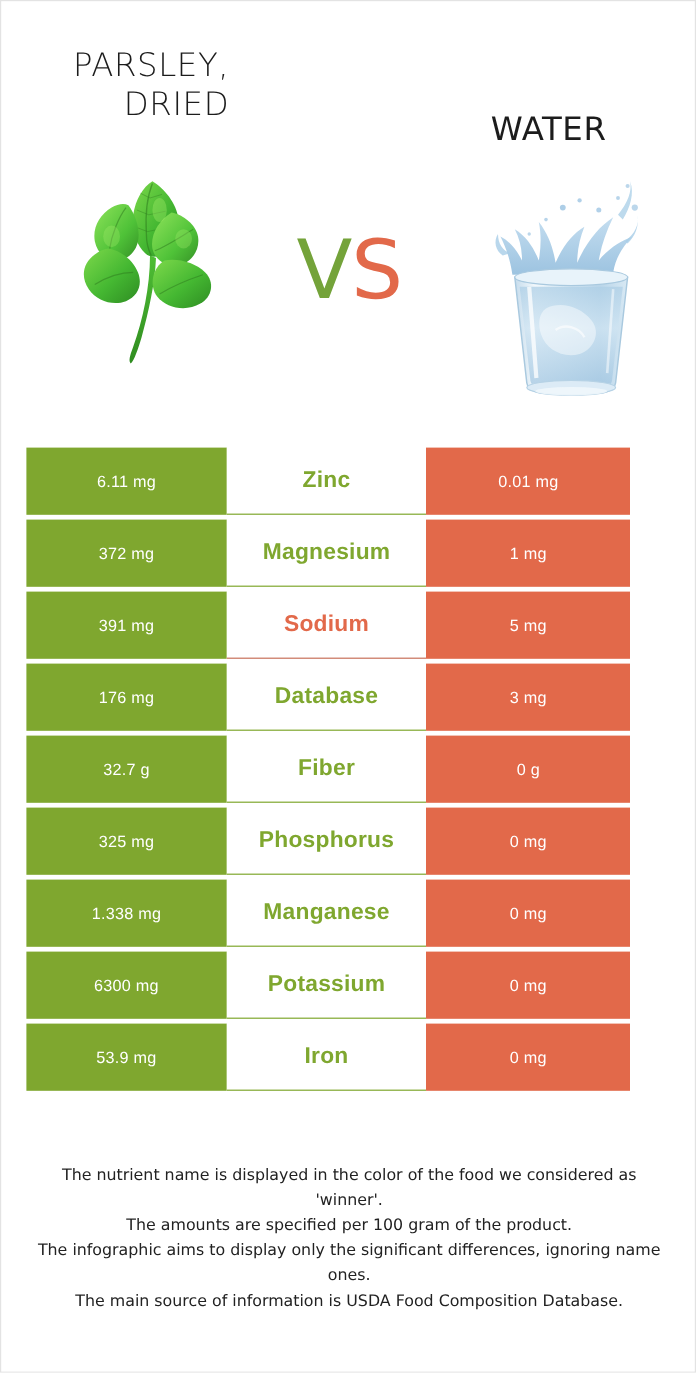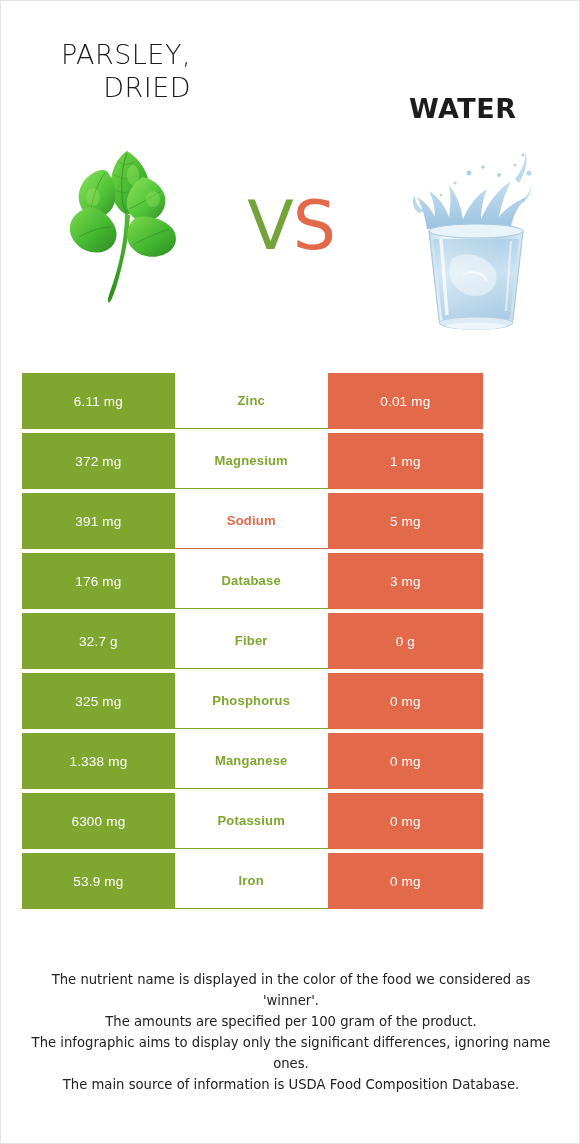--- a/index.html
+++ b/index.html
@@ -43,21 +43,21 @@
     text-transform: uppercase;
   }
   .title-left .tline { display: block; white-space: pre; }
   .title-right {
     position: absolute;
     left: 408px;
     top: 76px;
     font-size: 27px;
     line-height: 33px;
     letter-spacing: 0.5px;
-    font-weight: 700;
+    font-weight: 400;
     color: #1c1c1c;
     font-family: "DejaVu Sans", sans-serif;
     text-transform: uppercase;
     white-space: pre;
   }
 
   
   .hero {
     position: absolute;
     top: 130px;
@@ -96,42 +96,42 @@
 
   
   .table {
     position: absolute;
     left: 21px;
     top: 372px;
     width: 537px;
   }
   .row {
     display: flex;
-    width: 461px;
+    width: 503px;
     height: 56px;
     margin-bottom: 4px;
   }
   .cell-left {
     width: 178px;
     background: #7FA72F;
     color: #ffffff;
     display: flex;
     align-items: center;
     justify-content: center;
     font-size: 13.5px;
     font-weight: 400;
     letter-spacing: 0.2px;
   }
   .cell-mid {
     width: 178px;
     background: #ffffff;
     display: flex;
     align-items: center;
     justify-content: center;
-    font-size: 13px;
+    font-size: 19px;
     font-weight: 700;
     letter-spacing: 0.2px;
     border-bottom: 1px solid #7FA72F;
     box-sizing: border-box;
   }
   .row.loser-sodium .cell-mid { border-bottom-color: #C8705A; }
   .cell-mid.win-green { color: #7FA72F; }
   .cell-mid.win-orange { color: #E2694A; }
   .cell-right {
     width: 181px;

